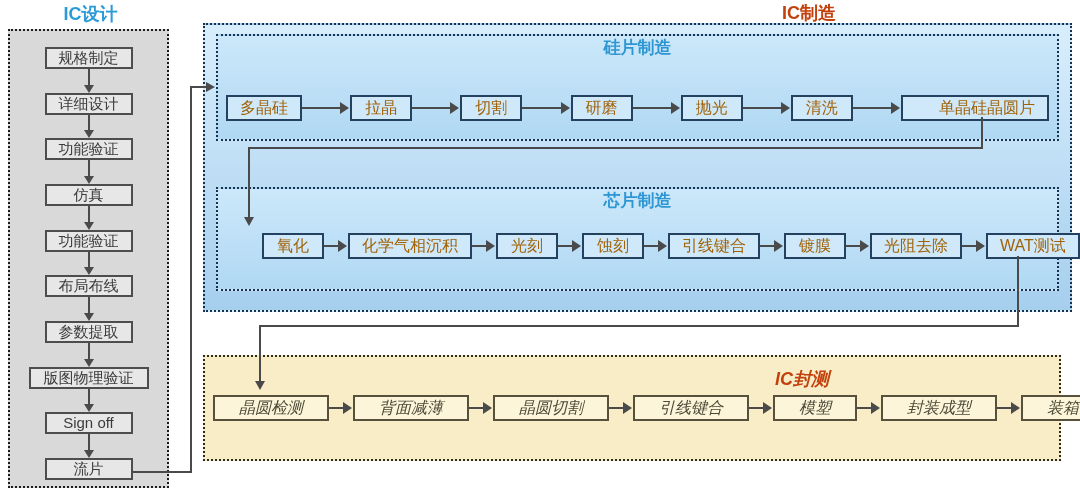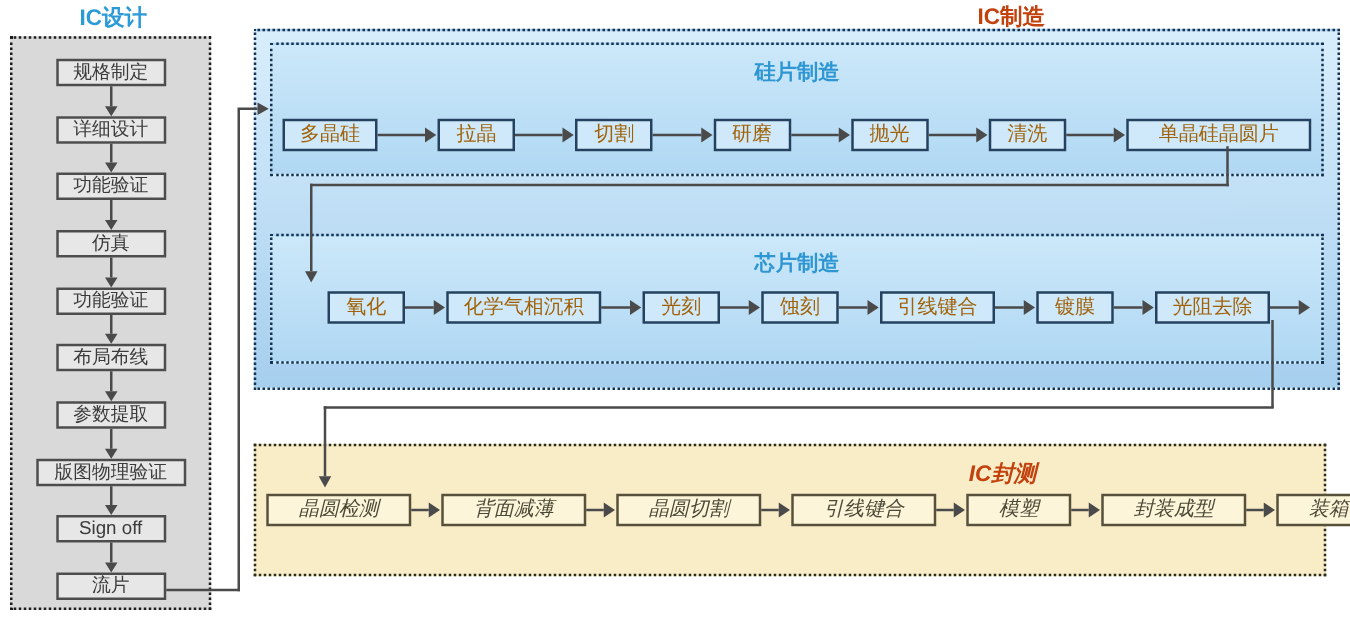--- a/index.html
+++ b/index.html
@@ -3,21 +3,21 @@
 <meta charset="utf-8">
 <style>
   * { margin:0; padding:0; box-sizing:border-box; }
   body { background:#ffffff; font-family:"Liberation Sans", sans-serif; }
   .canvas { position:relative; width:1080px; height:496px; background:#ffffff; overflow:hidden; }
 
   
   .big-title { position:absolute; font-size:18px; font-weight:bold; color:#c2410c; white-space:nowrap; }
   #design-title { left:10px; top:2px; width:161px; text-align:center; color:#2b9bd8; }
   #mfg-title { left:782px; top:1px; }
-  .inner-title { text-align:center; margin-top:10px; font-size:17px; font-weight:bold; color:#2e96d2; }
+  .inner-title { text-align:center; margin-top:0; font-size:17px; font-weight:bold; color:#2e96d2; }
 
   
   #design-panel { position:absolute; left:8px; top:29px; width:161px; height:459px;
     background:#d9d9d9; border:2px dotted #1c1c1c;
     display:flex; flex-direction:column; align-items:center; justify-content:space-between;
     padding:16px 0 6px 0; }
   .dbox { background:#e7e7e7; border:2px solid #4d4d4d; color:#3b3b3b; font-size:15px;
     height:22px; line-height:18px; width:88px; text-align:center; white-space:nowrap; flex:0 0 auto; }
   .dbox-wide { width:120px; }
   .varrow { width:2px; flex:1 1 auto; min-height:10px; background:#4a4a4a; position:relative;
@@ -31,21 +31,21 @@
   .inner-box { position:absolute; left:11px; width:843px; border:2px dotted #16324f;
     background:linear-gradient(180deg,#cce8fa 0%,#b0d8f3 100%); }
   #wafer-box { top:9px; height:107px; }
   #chip-box { top:162px; height:104px; }
   .prow { position:absolute; left:8px; right:8px; display:flex; align-items:center; }
   #wafer-row { top:59px; }
   #chip-row { top:44px;margin-left:36px; }
   .pbox { background:#cfe9fa; border:2px solid #24415f; color:#a16207; font-size:16px;
     height:26px; line-height:22px; padding:0 12px; min-width:62px; text-align:center;
     white-space:nowrap; flex:0 0 auto; }
-  .pbox-xl { min-width:148px; }
+  .pbox-xl { min-width:148px;text-align:right; }
   .harrow { flex:1 1 auto; min-width:14px; height:2px; background:#4a4a4a; position:relative; margin-right:10px; }
   .harrow::after { content:""; position:absolute; right:-9px; top:-5px;
     border-top:6px solid transparent; border-bottom:6px solid transparent; border-left:9px solid #4a4a4a; }
 
   
   #pkg-box { position:absolute; left:203px; top:355px; width:858px; height:106px;
     border:2px dotted #2b2b1e; background:#f9edc8;font-style:italic; }
   #pkg-title { left:570px; top:10px; }
   #pkg-row { top:38px; }
   .tbox { background:#fdf5d9; border:2px solid #57503a; color:#4b4937; font-size:16px;
@@ -121,20 +121,21 @@
         <div class="pbox">光刻</div>
         <div class="harrow"></div>
         <div class="pbox">蚀刻</div>
         <div class="harrow"></div>
         <div class="pbox">引线键合</div>
         <div class="harrow"></div>
         <div class="pbox">镀膜</div>
         <div class="harrow"></div>
         <div class="pbox">光阻去除</div>
         <div class="harrow"></div>
+        <div class="pbox">WAT测试</div>
       </div>
     </div>
   </div>
 
   <div id="pkg-box">
     <div class="big-title" id="pkg-title">IC封测</div>
     <div class="prow" id="pkg-row">
       <div class="tbox">晶圆检测</div>
       <div class="harrow"></div>
       <div class="tbox">背面减薄</div>

